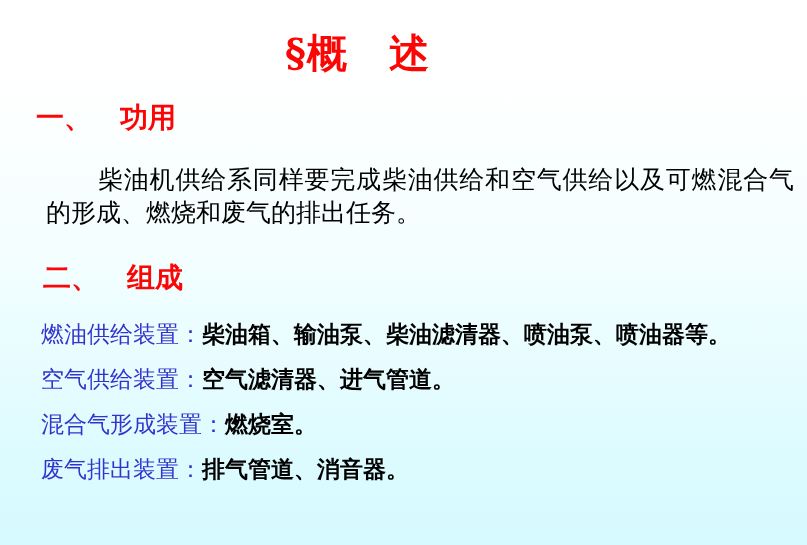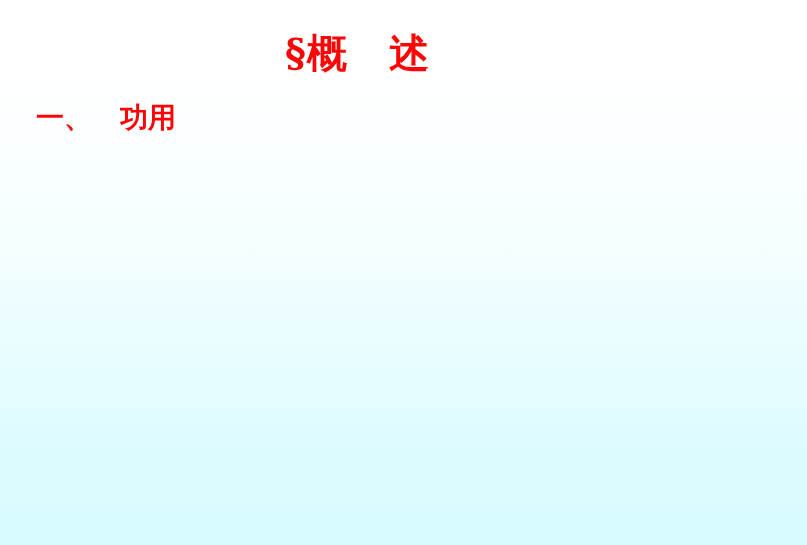--- a/index.html
+++ b/index.html
@@ -109,16 +109,32 @@
 </style>
 </head>
 <body>
 
 <div id="slide">
 
   <div id="slide-title">§概　述</div>
 
   <div id="heading-1" class="section-heading">一、　功用</div>
 
+  <div id="body-paragraph">柴油机供给系同样要完成柴油供给和空气供给以及可燃混合气的形成、燃烧和废气的排出任务。</div>
 
+  <div id="heading-2" class="section-heading">二、　组成</div>
 
+  <ul id="composition-list">
+    <li class="composition-item">
+      <span class="composition-label">燃油供给装置：</span><span class="composition-value">柴油箱、输油泵、柴油滤清器、喷油泵、喷油器等。</span>
+    </li>
+    <li class="composition-item">
+      <span class="composition-label">空气供给装置：</span><span class="composition-value">空气滤清器、进气管道。</span>
+    </li>
+    <li class="composition-item">
+      <span class="composition-label">混合气形成装置：</span><span class="composition-value">燃烧室。</span>
+    </li>
+    <li class="composition-item">
+      <span class="composition-label">废气排出装置：</span><span class="composition-value">排气管道、消音器。</span>
+    </li>
+  </ul>
 
 </div>
 
 </body></html>

